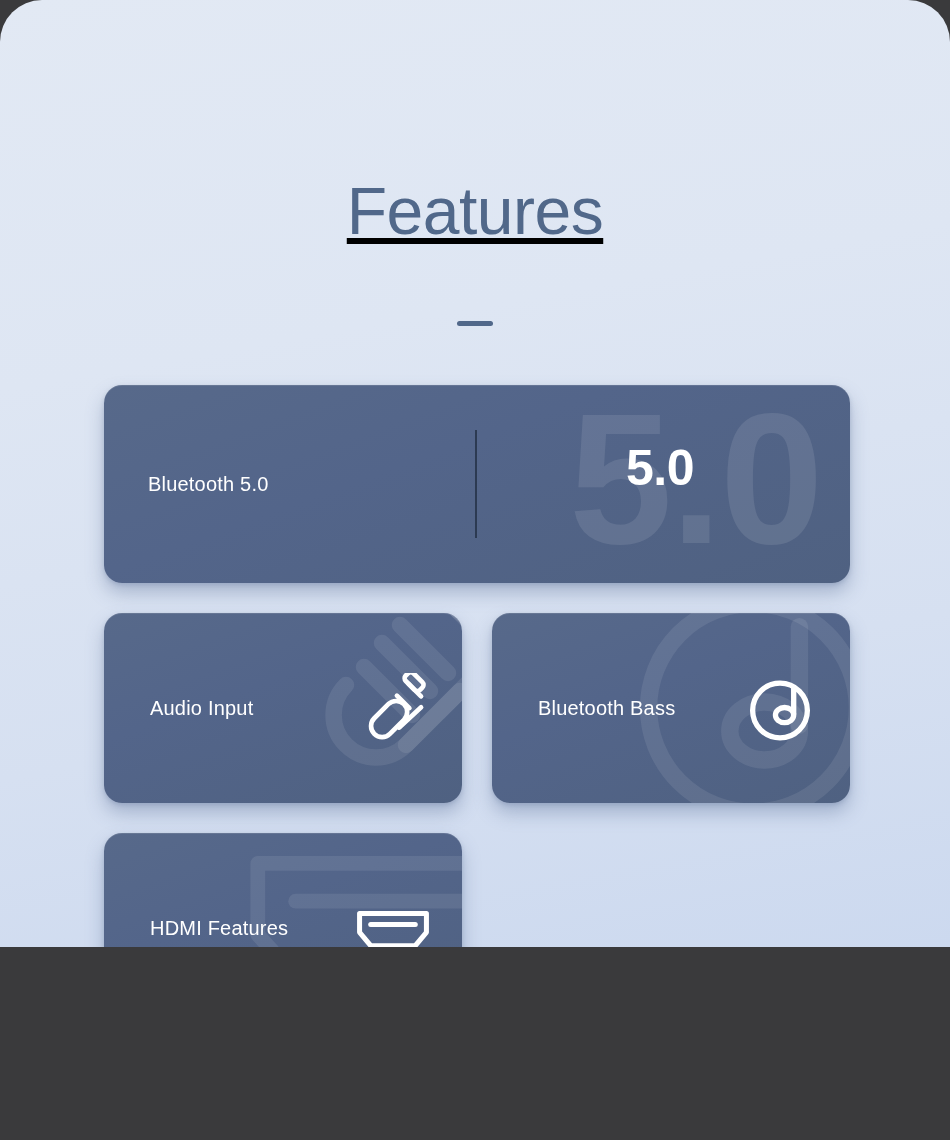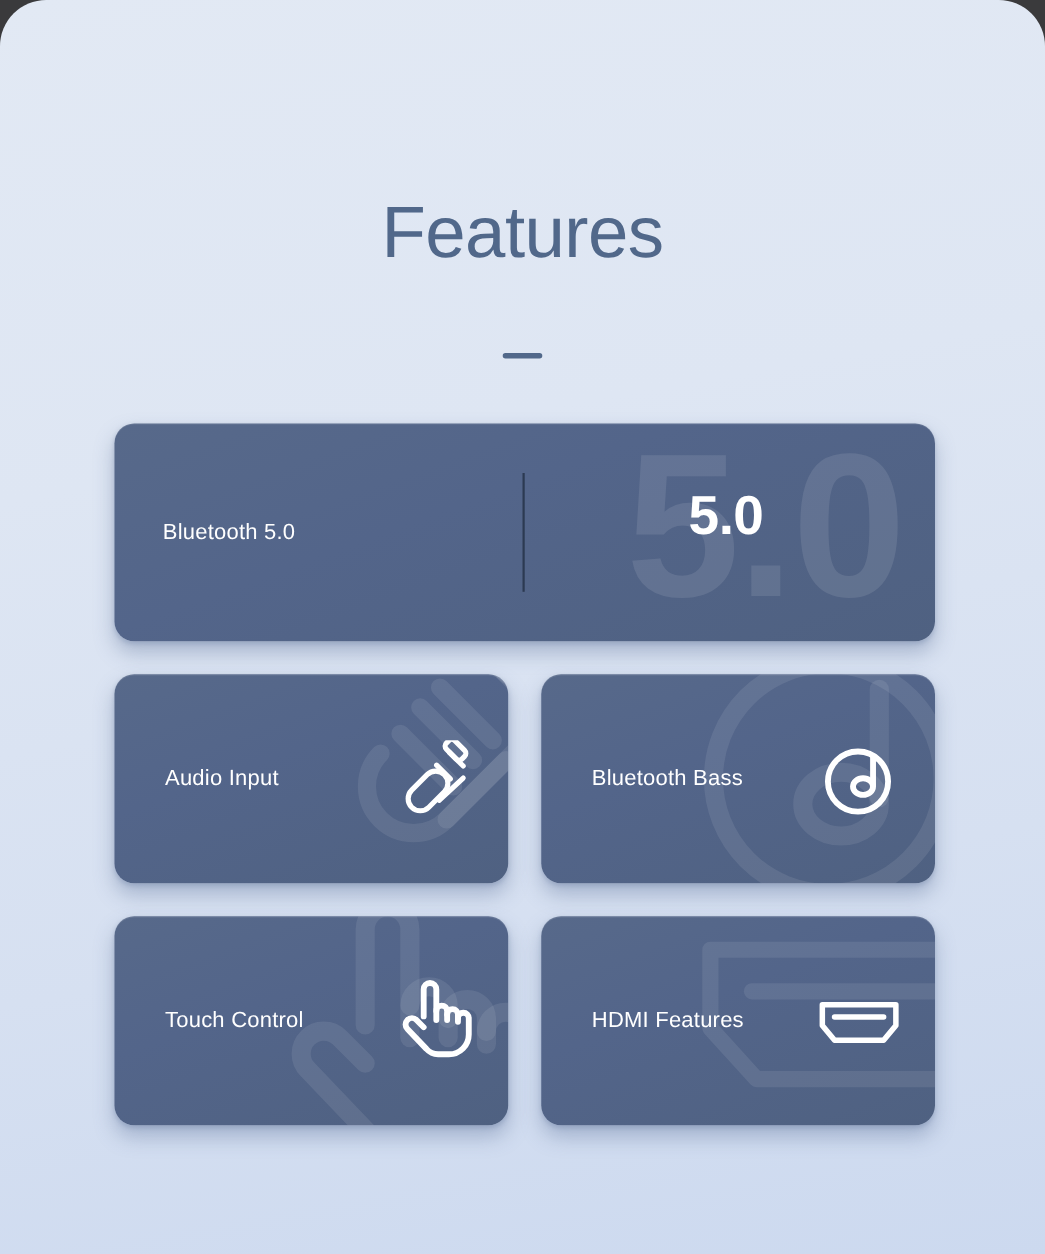--- a/index.html
+++ b/index.html
@@ -10,25 +10,26 @@
   body {
     width: 950px;
     height: 1140px;
     overflow: hidden;
     font-family: "Liberation Sans", sans-serif;
   }
 
   #page {
     position: relative;
     width: 950px;
-    height: 1140px;
+    height: 947px;
     box-sizing: border-box;
     background: linear-gradient(170deg, #e2e9f4 0%, #dee6f3 35%, #d6e0f1 70%, #ccd9ef 100%);
     border-radius: 42px 42px 0 0;
     overflow: hidden;
+    text-decoration: underline;
   }
 
   
   .header {
     text-align: center;
     padding-top: 178px;
   }
   .title {
     font-size: 66px;
     font-weight: 500;
@@ -204,41 +205,20 @@
             <path d="M68 22 L68 56"></path>
             <ellipse cx="56" cy="58" rx="12" ry="10"></ellipse>
           </svg>
         </div>
       </div>
 
     </div>
 
     <div class="row">
 
-      <div class="card half">
-        <span class="card-label">Touch Control</span>
-
-        <div class="ghost" style="right:-44px; top:-52px;">
-          <svg width="290" height="290" viewBox="0 0 100 100" fill="none" stroke="currentColor" stroke-width="6" stroke-linecap="round" stroke-linejoin="round">
-            <path d="M40 52 L40 22 a7 7 0 0 1 14 0 L54 56"></path>
-            <path d="M54 46 a6 6 0 0 1 12 0 L66 56"></path>
-            <path d="M66 50 a6 6 0 0 1 12 0 L78 58"></path>
-            <path d="M78 54 a6 6 0 0 1 12 0 L90 72 a22 22 0 0 1 -22 22 L56 94 a18 18 0 0 1 -13 -6 L22 66 a7 7 0 0 1 10 -10 L40 64"></path>
-          </svg>
-        </div>
-
-        <div class="fg-icon" style="right:26px; top:48px;">
-          <svg width="82" height="86" viewBox="0 0 100 100" fill="none" stroke="currentColor" stroke-width="6.5" stroke-linecap="round" stroke-linejoin="round">
-            <path d="M38 50 L38 20 a7 7 0 0 1 14 0 L52 54"></path>
-            <path d="M52 44 a6 6 0 0 1 12 0 L64 54"></path>
-            <path d="M64 48 a6 6 0 0 1 12 0 L76 56"></path>
-            <path d="M76 52 a6 6 0 0 1 12 0 L88 70 a22 22 0 0 1 -22 22 L54 92 a18 18 0 0 1 -13 -6 L20 64 a7 7 0 0 1 10 -10 L38 62"></path>
-          </svg>
-        </div>
-      </div>
 
       <div class="card half">
         <span class="card-label">HDMI Features</span>
 
         <div class="ghost" style="right:-76px; top:-20px;">
           <svg width="300" height="210" viewBox="0 0 140 100" fill="none" stroke="currentColor" stroke-width="7" stroke-linecap="round" stroke-linejoin="round">
             <path d="M8 24 L132 24 L132 58 L112 80 L28 80 L8 58 Z"></path>
             <path d="M26 42 L114 42"></path>
           </svg>
         </div>

